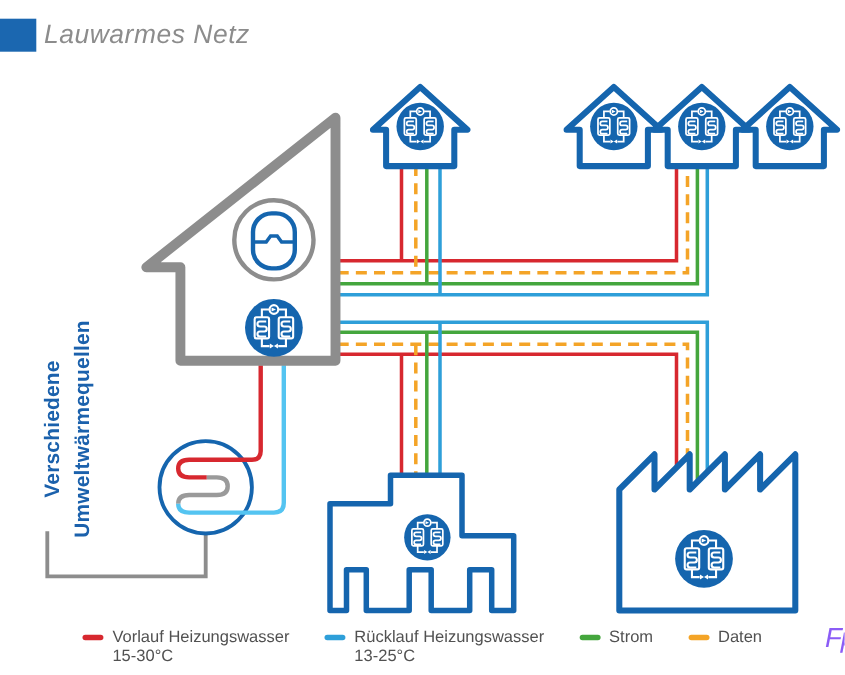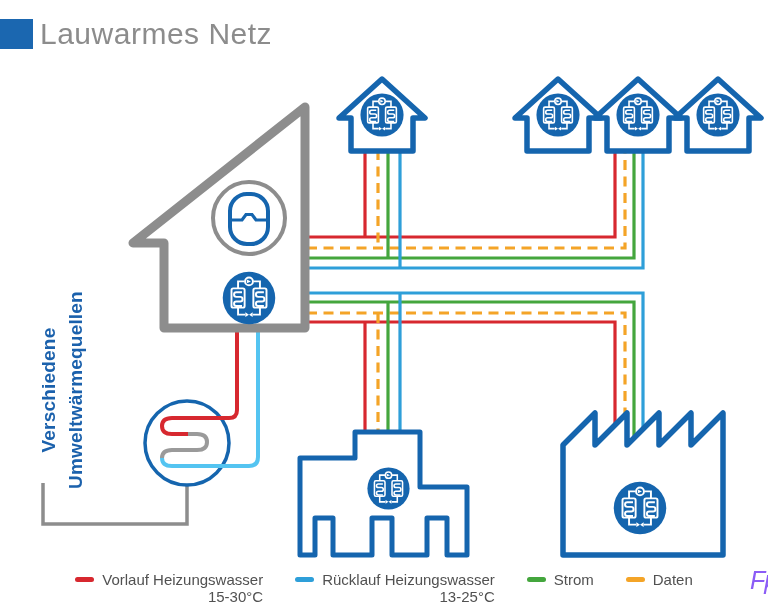--- a/index.html
+++ b/index.html
@@ -3,40 +3,40 @@
 <meta charset="utf-8">
 <style>
   html,body{margin:0;padding:0;background:#fff;}
   .canvas{
     position:relative;width:768px;height:614px;background:#ffffff;overflow:hidden;
     font-family:"Liberation Sans", sans-serif;
   }
   
   .hdr{position:absolute;top:17px;left:0;display:flex;align-items:center;}
   .hdr-square{width:33px;height:30px;background:#1b67b0;flex:0 0 auto;}
-  .hdr h1{margin:0 0 0 7px;font-size:30px;font-weight:400;color:#8c8c8c;letter-spacing:.5px;}
+  .hdr h1{margin:0 0 0 7px;font-size:24px;font-weight:400;color:#8c8c8c;letter-spacing:.5px;font-style:italic;}
   
   svg.diagram{position:absolute;left:0;top:0;}
   
   .v-label{
     position:absolute;left:-72px;top:362px;width:270px;height:56px;
     transform:rotate(-90deg);
     text-align:center;color:#1b61ac;font-weight:bold;font-size:19px;line-height:27px;
     letter-spacing:.2px;
   }
   
   .legend{
     position:absolute;left:0;right:0;top:571px;
     display:flex;justify-content:center;align-items:flex-start;gap:32px;
     color:#515151;font-size:15px;
   }
   .legend-item{display:flex;align-items:flex-start;gap:8px;}
   .legend-dash{width:19px;height:5px;border-radius:2.5px;margin-top:6px;flex:0 0 auto;}
   .legend-label{white-space:nowrap;line-height:17px;}
-  .legend-temp{text-align:right;line-height:17px;}
+  .legend-temp{text-align:left;line-height:17px;}
   
   .watermark{
     position:absolute;left:736px;top:566px;color:#8b5cf6;
     font-size:25px;font-style:italic;letter-spacing:-1px;margin-left:14px;
   }
 </style>
 </head>
 <body>
 
 <div class="canvas">

